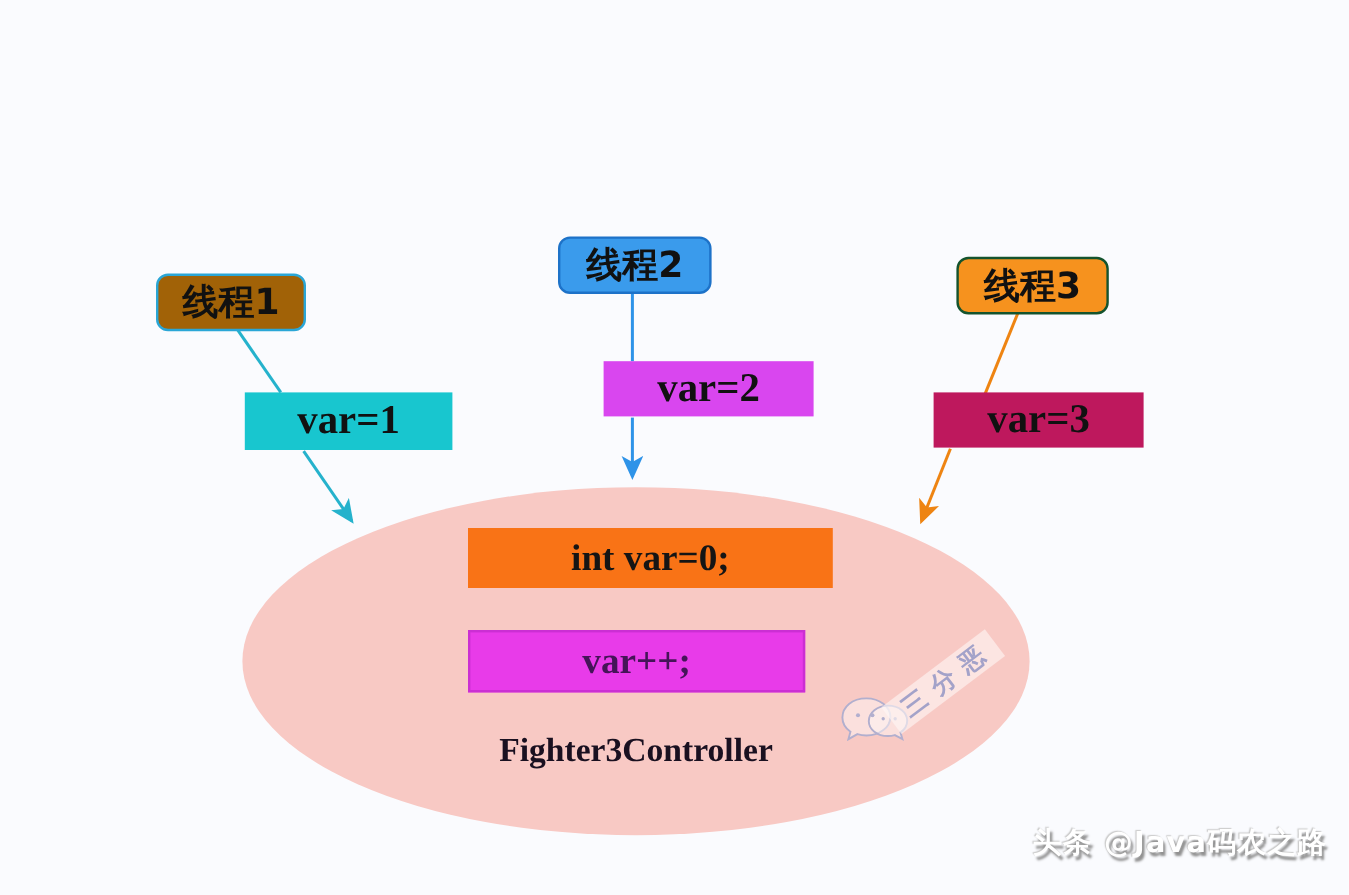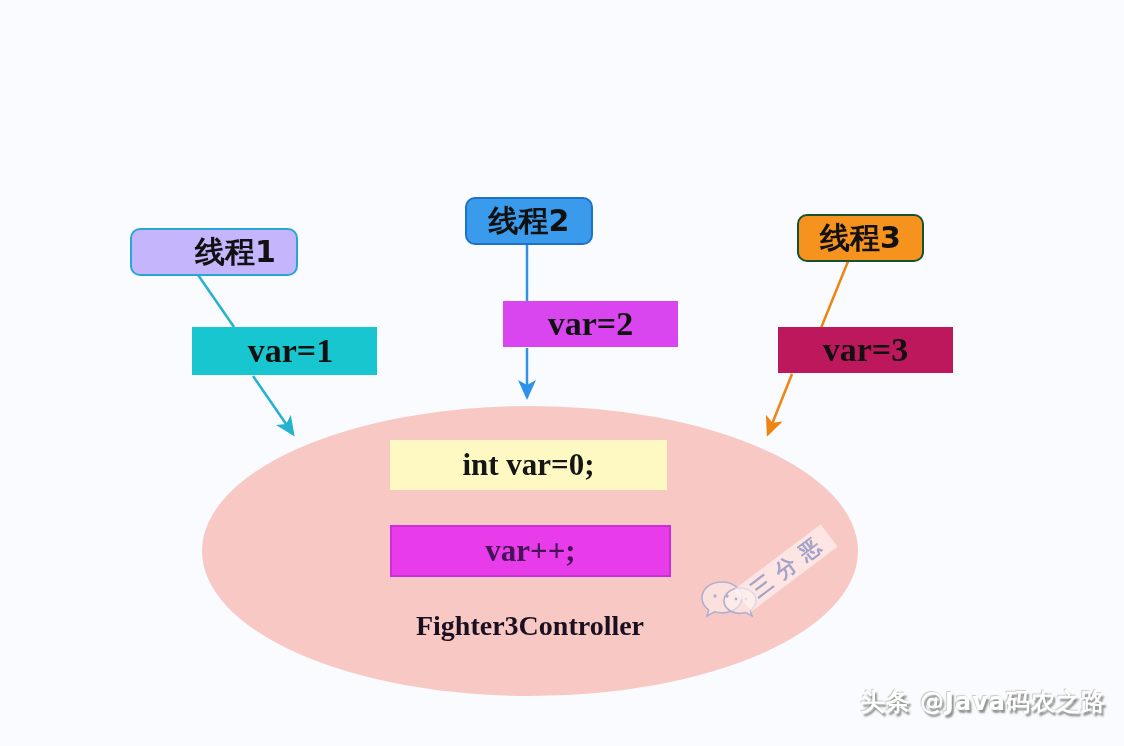--- a/index.html
+++ b/index.html
@@ -18,40 +18,40 @@
     color:#111;text-align:center;
   }
   .result-box{
     left:578px;top:76px;width:380px;height:73px;
     background:#c3e283;border:2px solid #a9cd6b;
     font-size:35px;font-weight:bold;letter-spacing:2px;
   }
   .thread-box{
     border-radius:10px;font-size:30px;font-weight:bold;
   }
-  .thread-1-box{left:130px;top:228px;width:121px;height:44px;background:#c4b5fd;border:2px solid #2aa6d6;padding-left:43px;}
+  .thread-1-box{left:130px;top:228px;width:121px;height:44px;background:#a16207;border:2px solid #2aa6d6;}
   .thread-2-box{left:465px;top:197px;width:124px;height:44px;background:#3a9bec;border:2px solid #1d72c8;}
   .thread-3-box{left:797px;top:214px;width:123px;height:44px;background:#f6921e;border:2px solid #14532d;justify-content:center;}
 
   .value-box{font-family:"Liberation Serif","DejaVu Serif",serif;font-size:34px;font-weight:bold;}
-  .value-1{left:192px;top:327px;width:173px;height:48px;background:#18c6cf;padding-left:12px;}
+  .value-1{left:204px;top:327px;width:173px;height:48px;background:#18c6cf;}
   .value-2{left:503px;top:301px;width:175px;height:46px;background:#d946ef;}
   .value-3{left:778px;top:327px;width:175px;height:46px;background:#be185d;}
 
   .controller-ellipse{
     position:absolute;left:202px;top:406px;width:656px;height:290px;
     background:#f8c9c4;border-radius:50%;
   }
   .stmt{
     position:absolute;
     display:flex;align-items:center;justify-content:center;
     font-family:"Liberation Serif","DejaVu Serif",serif;
     font-size:31px;font-weight:bold;
   }
-  .stmt-init{left:390px;top:440px;width:277px;height:50px;background:#fef9c3;color:#151515;}
+  .stmt-init{left:390px;top:440px;width:304px;height:50px;background:#f97316;color:#151515;}
   .stmt-incr{left:390px;top:525px;width:277px;height:48px;background:#e83be9;border:2px solid #cb2fd3;color:#451458;}
   .controller-name{
     position:absolute;left:330px;top:610px;width:400px;
     text-align:center;
     font-family:"Liberation Serif","DejaVu Serif",serif;
     font-size:28px;color:#1a1020;font-weight:600;
   }
 
   .wm-wechat{position:absolute;left:696px;top:532px;width:150px;height:100px;opacity:0.85;}
   .wm-strip{

